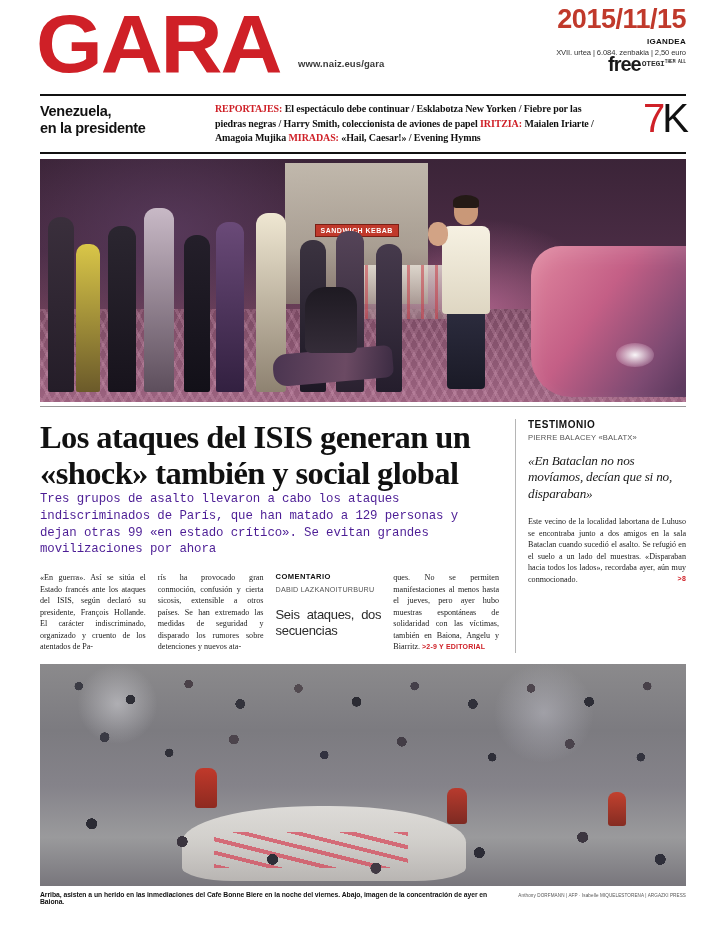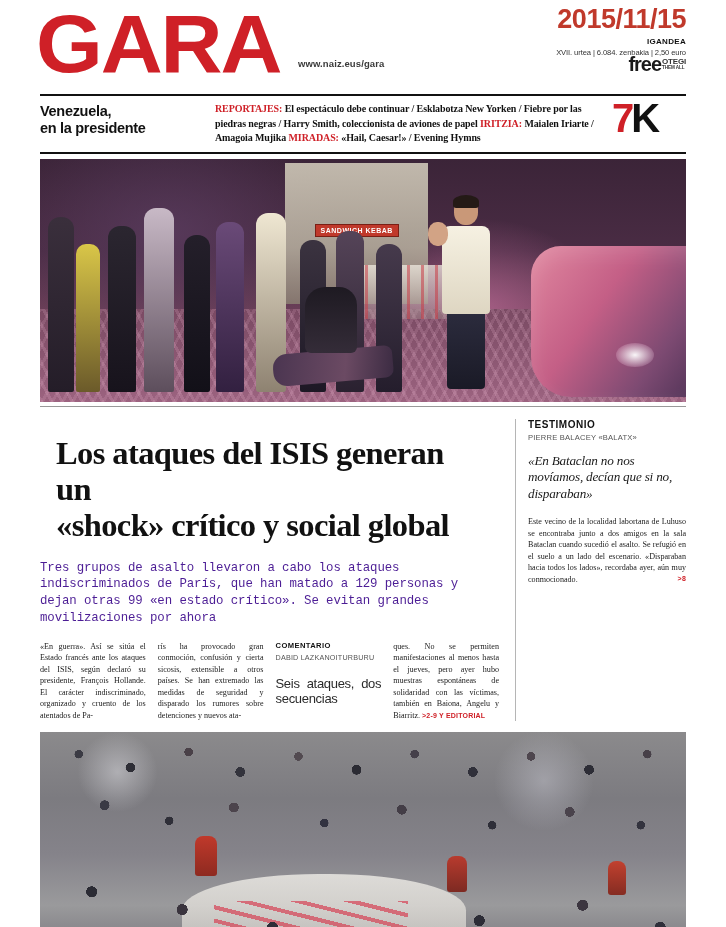--- a/index.html
+++ b/index.html
@@ -87,24 +87,25 @@
   }
   .free-word {
     font-size: 20px;
     font-weight: bold;
     color: #1a1a1a;
     letter-spacing: -1px;
     line-height: 0.85;
   }
   .otegi-stack {
     display: flex;
-    flex-direction: column;
+    flex-direction: row;
     line-height: 1;
     margin-left: 1px;
     padding-bottom: 1px;
+    font-family: Liberation Mono, monospace;
   }
   .otegi-top {
     font-size: 8px;
     font-weight: bold;
     color: #333;
     letter-spacing: -0.2px;
   }
   .otegi-bot {
     font-size: 4.6px;
     font-weight: bold;
@@ -140,23 +141,23 @@
     line-height: 1.45;
     color: #111;
     padding-right: 14px;
     padding-top: 1px;
     letter-spacing: -0.1px;
     font-family: Liberation Serif, serif;
   }
   .red-label { color: #cf2027; }
   .sevenk {
     flex: 0 0 74px;
-    text-align: left;
+    text-align: right;
     font-size: 40px;
-    font-weight: bold;
+    font-weight: normal;
     line-height: 0.85;
     letter-spacing: -3px;
     padding-top: 0px;
   }
   .sevenk .k7 { color: #cf2027; }
   .sevenk .kk { color: #111; }
   .rule-mid {
     border-top: 2px solid #111;
   }
 
@@ -303,21 +304,21 @@
     border-left: 1px solid #b5b5b5;
     padding-left: 12px;
   }
   .headline {
     font-family: "Liberation Serif", serif;
     font-weight: bold;
     font-size: 32.5px;
     line-height: 1.12;
     letter-spacing: -0.6px;
     color: #111;
-    margin: 16px;
+    margin: 0;
   }
   .standfirst {
     font-family: Liberation Mono, monospace;
     font-size: 12.4px;
     line-height: 1.35;
     color: #4c1d95;
     margin-top: 0;
     letter-spacing: -0.1px;
   }
 
@@ -575,21 +576,21 @@
     </div>
   </div>
 
   <div class="rule-photo-bottom"></div>
 
   <div class="main-area">
 
     <div class="main-left">
       <h1 class="headline">
         <span>Los ataques del ISIS generan un</span><br>
-        <span>«shock» crítico y social global</span>
+        <span>«shock» también y social global</span>
       </h1>
 
       <div class="standfirst">Tres grupos de asalto llevaron a cabo los ataques indiscriminados de París, que han matado a 129 personas y dejan otras 99 «en estado crítico». Se evitan grandes movilizaciones por ahora</div>
 
       <div class="cols">
         <div class="col">«En guerra». Así se sitúa el Estado francés ante los ataques del ISIS, según declaró su presidente, François Hollande. El carácter indiscriminado, organizado y cruento de los atentados de Pa-</div>
 
         <div class="col">rís ha provocado gran conmoción, confusión y cierta sicosis, extensible a otros países. Se han extremado las medidas de seguridad y disparado los rumores sobre detenciones y nuevos ata-</div>
 
         <div class="col col-comment">
@@ -603,21 +604,21 @@
           <span class="jump">&gt;2-9 Y EDITORIAL</span>
         </div>
       </div>
     </div>
 
     <div class="main-right">
       <div class="rail-kicker">TESTIMONIO</div>
       <div class="rail-author">PIERRE BALACEY «BALATX»</div>
       <div class="rail-quote">«En Bataclan no nos movíamos, decían que si no, disparaban»</div>
       <div class="rail-body">
-        <span>Este vecino de la localidad labortana de Luhuso se encontraba junto a dos amigos en la sala Bataclan cuando sucedió el asalto. Se refugió en el suelo a un lado del escenario. «Disparaban hacia todos los lados», recordaba ayer, aún muy conmocionado.</span>
+        <span>Este vecino de la localidad labortana de Luhuso se encontraba junto a dos amigos en la sala Bataclan cuando sucedió el asalto. Se refugió en el suelo a un lado del muestras. «Disparaban hacia todos los lados», recordaba ayer, aún muy conmocionado.</span>
         <span class="jump" style="float:right;">&gt;8</span>
       </div>
     </div>
   </div>
 
   <div class="photo-bottom">
     <div class="ph2-bg"></div>
     <div class="ph2-ground"></div>
     <div class="ph2-graffiti"></div>
     <div class="ph2-crowd"></div>

